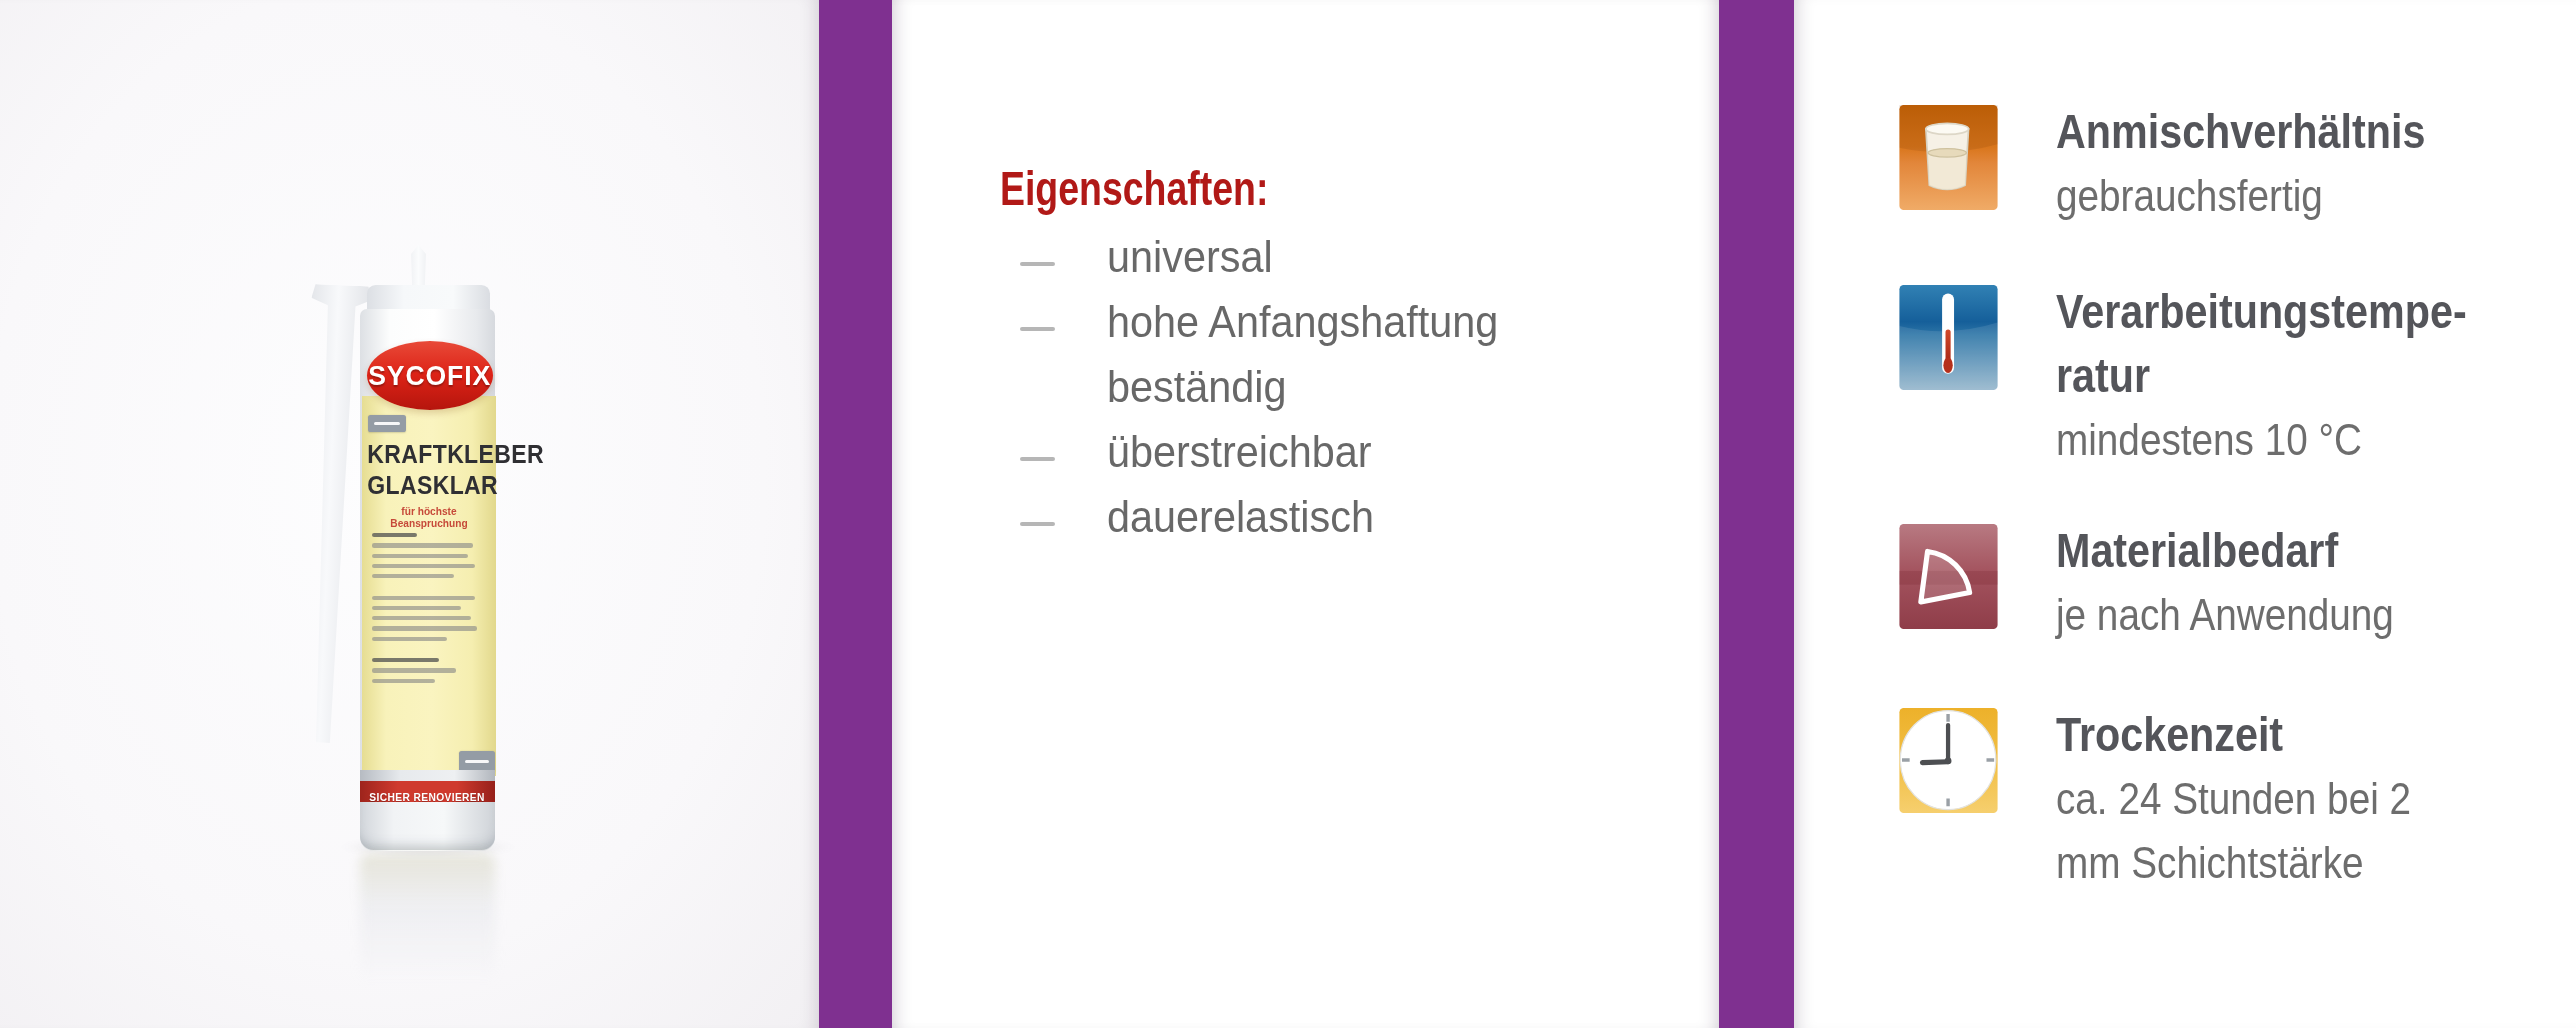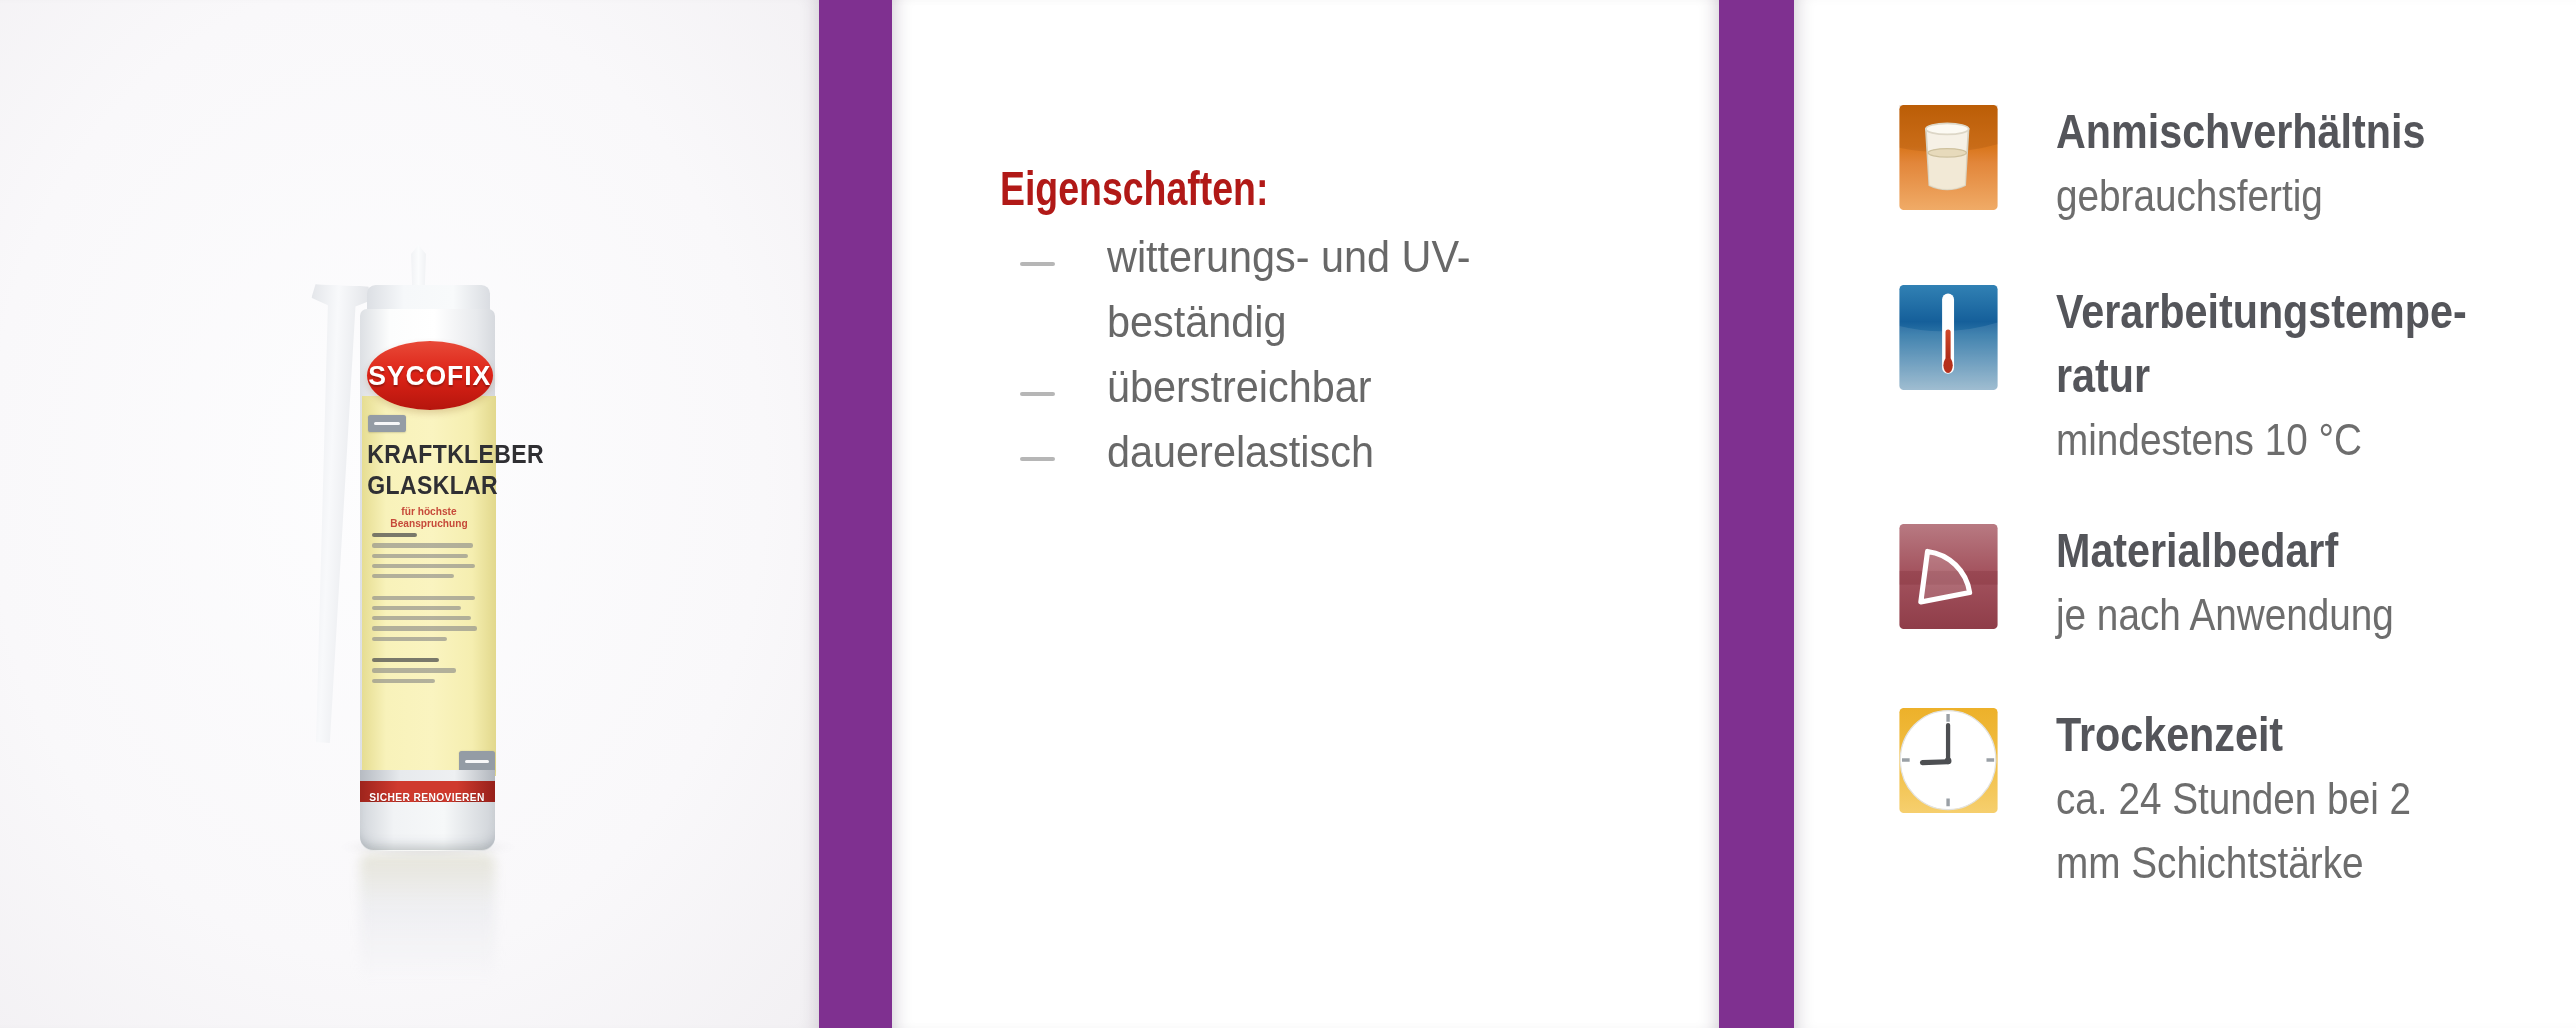--- a/index.html
+++ b/index.html
@@ -142,21 +142,25 @@
     </div>
   </section>
 
   <div class="gutter g1"></div>
 
   <section class="panel mid">
     <h2 class="props-heading">Eigenschaften:</h2>
     <div class="props-list">
       <div class="prop-row">
         <span class="prop-dash"></span>
-        <span class="prop-text">witterungs- und UV-</span>
+        <span class="prop-text">universal</span>
+      </div>
+      <div class="prop-row">
+        <span class="prop-dash"></span>
+        <span class="prop-text">hohe Anfangshaftung</span>
       </div>
       <div class="prop-row">
         <span class="prop-text">beständig</span>
       </div>
       <div class="prop-row">
         <span class="prop-dash"></span>
         <span class="prop-text">überstreichbar</span>
       </div>
       <div class="prop-row">
         <span class="prop-dash"></span>

